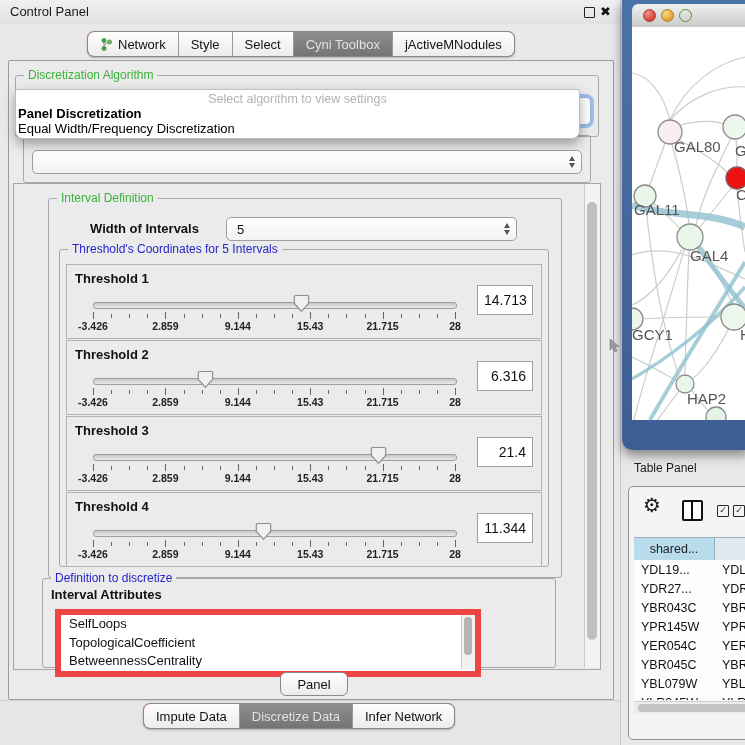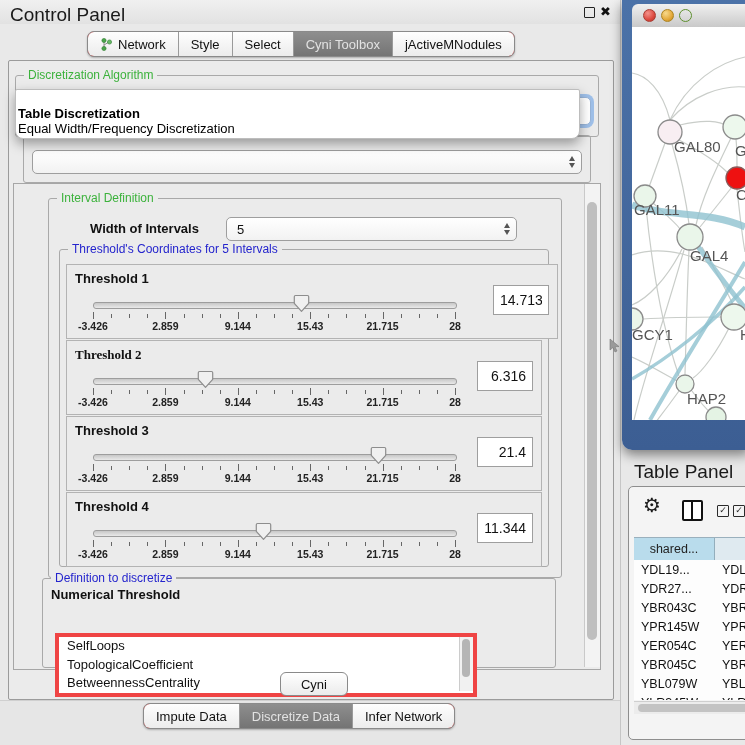--- a/index.html
+++ b/index.html
@@ -2,21 +2,21 @@
 <html><head>
 <meta charset="utf-8">
 <style>
   html,body{margin:0;padding:0;width:745px;height:745px;overflow:hidden;
     font-family:"Liberation Sans","DejaVu Sans",sans-serif;background:#e8e8e8;}
   #root{position:absolute;inset:0;width:745px;height:745px;}
 
   
   #left-window{position:absolute;left:0;top:0;width:620px;height:745px;background:#e9e9e9;border-right:1px solid #c6c6c6;}
   #titlebar{position:absolute;left:0;top:0;width:620px;height:24px;background:linear-gradient(#f0f0f0,#e2e2e2);}
-  #title-text{position:absolute;left:10px;top:4px;font-size:19px;color:#1a1a1a;}
+  #title-text{position:absolute;left:10px;top:4px;font-size:13px;color:#1a1a1a;}
   #float-icon{position:absolute;left:584px;top:7px;width:9px;height:9px;border:1.6px solid #222;border-radius:1px;}
   #close-icon{position:absolute;left:600px;top:4px;font-size:13px;font-weight:bold;color:#111;}
 
   .tabbar{position:absolute;display:flex;height:24px;border:1px solid #8a8a8a;border-radius:7px;overflow:hidden;
     background:#b91c1c;box-shadow:0 1px 2px rgba(0,0,0,0.25);}
   .tab{display:flex;align-items:center;gap:5px;padding:0 12px;font-size:13px;color:#111;
     background:linear-gradient(#fefefe,#ececec);white-space:nowrap;cursor:default;}
   .tab + .tab{border-left:1px solid #9a9a9a;}
   .tab.sel{background:linear-gradient(#8e8e8e,#747474);color:#e2e2e2;}
   #top-tabs{left:87px;top:31px;}
@@ -57,42 +57,42 @@
 
   .thr{position:absolute;left:0;width:474px;height:73px;background:#ebebeb;border:1px solid #b3b3b3;}
   .thr .track{position:absolute;left:26px;top:37px;width:362px;height:5px;border:1px solid #9d9d9d;border-radius:3px;
     background:linear-gradient(#c7c7c7,#e9e9e9);}
   .thr .thumb{position:absolute;top:29px;width:17px;height:19px;}
   .thr .tick{position:absolute;width:1px;background:#666;}
   .thr .ticklab{position:absolute;top:55px;transform:translateX(-50%);font-size:10.5px;font-weight:700;color:#222;white-space:nowrap;}
   .thr input{position:absolute;right:8px;top:20px;width:56px;height:30px;border:1px solid #9e9e9e;background:#fff;
     font-family:inherit;font-size:14px;color:#111;text-align:right;padding:0 6px;box-sizing:border-box;}
 
-  #attr-list{position:absolute;left:12px;top:30px;width:414px;height:56px;background:#fff;border:4px solid #ef4444;overflow:hidden;margin-top:24px;}
+  #attr-list{position:absolute;left:12px;top:30px;width:414px;height:56px;background:#fff;border:6px solid #ef4444;overflow:hidden;}
   .attr-item{font-size:13px;color:#111;padding:1px 0 1px 8px;line-height:16.5px;white-space:nowrap;}
   #attr-scrollbar{position:absolute;right:0;top:0;width:13px;height:54px;background:#f1f1f1;border-left:1px solid #ccc;}
   #attr-scroll-thumb{position:absolute;left:2px;top:2px;width:8px;height:38px;border-radius:4px;background:#b5b5b5;}
 
   #apply-btn{position:absolute;left:271px;top:611px;width:66px;height:22px;background:linear-gradient(#fff,#ebebeb);
     border:1px solid #8a8a8a;border-radius:6px;font-size:13px;color:#111;display:flex;align-items:center;justify-content:center;}
 
   #bottom-strip{position:absolute;left:0;top:700px;width:620px;height:45px;background:#e6e6e6;border-top:1px solid #d0d0d0;}
 
   
   #net-window{position:absolute;left:622px;top:0;width:127px;height:450px;background:linear-gradient(180deg,#4b72a8,#3c5e93);
     border-radius:0 0 0 10px;box-shadow:0 5px 12px rgba(0,0,0,0.45);}
   #net-titlebar{position:absolute;left:10px;top:4px;right:0;height:23px;background:linear-gradient(#f0f0f0,#c9c9c9);
     border-radius:6px 0 0 0;border-bottom:1px solid #9a9a9a;}
   .tl{position:absolute;top:5px;width:13px;height:13px;border-radius:50%;}
   #tl-red{left:11px;background:radial-gradient(circle at 35% 30%,#f3938c,#dd4a40 60%,#b03127);border:1px solid #a83c32;box-sizing:border-box;}
   #tl-yellow{left:29px;background:radial-gradient(circle at 35% 30%,#f7d98c,#e4a93a 60%,#b97f1e);border:1px solid #ad841f;box-sizing:border-box;}
   #tl-green{left:47px;background:radial-gradient(circle at 35% 30%,#c2e6a0,#7ab54a 60%,#4e7d23;);border:1px solid #5d8f2e;box-sizing:border-box;}
   #net-canvas{position:absolute;left:10px;top:27px;width:117px;height:393px;background:#fff;overflow:hidden;}
 
-  #table-panel-label{position:absolute;left:634px;top:461px;font-size:19px;color:#1a1a1a;}
+  #table-panel-label{position:absolute;left:634px;top:461px;font-size:12px;color:#1a1a1a;}
   #table-panel{position:absolute;left:628px;top:486px;width:150px;height:252px;background:#f4f4f4;border:1px solid #8e8e8e;border-radius:5px;overflow:hidden;}
   #tp-gear{position:absolute;left:14px;top:8px;font-size:20px;color:#1a1a1a;font-family:"DejaVu Sans",sans-serif;line-height:20px;}
   #tp-colicon{position:absolute;left:53px;top:13px;width:17px;height:17px;border:2px solid #111;border-radius:2px;background:#fff;}
   #tp-colicon::after{content:"";position:absolute;left:7px;top:0;width:2px;height:17px;background:#111;}
   .tp-check{position:absolute;top:18px;width:10px;height:10px;border:1.6px solid #2a2a2a;border-radius:1px;
     font-size:9px;line-height:9px;text-align:center;color:#2a2a2a;font-weight:bold;}
   #tp-check1{left:88px;}
   #tp-check2{left:104px;}
   #tp-header{position:absolute;left:5px;top:50px;right:0;height:22px;display:flex;border-top:1px solid #9ab0bd;border-bottom:1px solid #9ab0bd;}
   #tp-h1{width:80px;background:#b9dcec;border-right:1px solid #93aebc;font-size:12.5px;color:#222;display:flex;align-items:center;justify-content:center;}
@@ -146,21 +146,22 @@
       </div>
 
     <div id="content-panel">
 
       <div class="group" id="algo-group" style="left:6px;top:14px;width:582px;height:60px;">
         <span class="gtitle green">Discretization Algorithm</span>
       </div>
       <div id="algo-combo"></div>
 
       <div id="algo-popup">
-        <div class="popup-opt" id="popup-opt-0">Table Discretization</div>
+        <div id="popup-hint">Select algorithm to view settings</div>
+        <div class="popup-opt" id="popup-opt-0">Panel Discretization</div>
         <div class="popup-opt" id="popup-opt-1">Equal Width/Frequency Discretization</div>
       </div>
 
       <div class="group" style="left:14px;top:74px;width:566px;height:46px;">
         <span class="gtitle dark">Table Data</span>
         <div class="combo" style="left:8px;top:14px;width:550px;height:24px;">
           <span class="stepper">
               <span class="arr-up"></span>
               <span class="arr-dn"></span>
             </span>
@@ -177,21 +178,21 @@
             <span>5</span>
             <span class="stepper">
                 <span class="arr-up"></span>
                 <span class="arr-dn"></span>
               </span>
           </div>
 
           <div class="group" style="left:10px;top:50px;width:488px;height:316px;">
             <span class="gtitle blue">Threshold's Coordinates for 5 Intervals</span>
             <div id="thresholds-host" style="position:absolute;left:6px;top:14px;width:476px;height:300px;">
-                <div class="thr" style="top: 0px; padding-left: 16px;">
+                <div class="thr" style="top: 0px;">
     <span class="boldlab" style="left:8px;top:6px;">Threshold 1</span>
     <div class="track"></div>
     <span class="thumb" style="left: 226.445px;">
       <svg width="17" height="19" viewBox="0 0 17 19">
         <path d="M2.5,1.5 h12 q1.2,0 1.2,1.2 v6.6 l-7.2,8 l-7.2,-8 v-6.6 q0,-1.2 1.2,-1.2 z" fill="#f0f0f0" stroke="#8d8d8d" stroke-width="1.2" stroke-linejoin="round"></path>
       </svg>
     </span>
     <input type="text" value="14.713" style="">
   <span class="tick" style="left: 26px; top: 47px; height: 7px;"></span>
                   <span class="tick" style="left: 44.1px; top: 49px; height: 4px;"></span>
@@ -215,21 +216,21 @@
                   <span class="tick" style="left: 369.9px; top: 49px; height: 4px;"></span>
                   <span class="tick" style="left: 388px; top: 47px; height: 7px;"></span>
                   <span class="ticklab" style="left: 26px;">-3.426</span>
                   <span class="ticklab" style="left: 98.4px;">2.859</span>
                   <span class="ticklab" style="left: 170.8px;">9.144</span>
                   <span class="ticklab" style="left: 243.2px;">15.43</span>
                   <span class="ticklab" style="left: 315.6px;">21.715</span>
                   <span class="ticklab" style="left: 388px;">28</span>
                 </div>
                 <div class="thr" style="top: 76px;">
-    <span class="boldlab" style="left:8px;top:6px;font-family:Liberation Serif, serif;">Threshold 2</span>
+    <span class="boldlab" style="left:8px;top:6px;">Threshold 2</span>
     <div class="track"></div>
     <span class="thumb" style="left: 129.719px;">
       <svg width="17" height="19" viewBox="0 0 17 19">
         <path d="M2.5,1.5 h12 q1.2,0 1.2,1.2 v6.6 l-7.2,8 l-7.2,-8 v-6.6 q0,-1.2 1.2,-1.2 z" fill="#f0f0f0" stroke="#8d8d8d" stroke-width="1.2" stroke-linejoin="round"></path>
       </svg>
     </span>
     <input type="text" value="6.316" style="">
   <span class="tick" style="left: 26px; top: 47px; height: 7px;"></span>
                   <span class="tick" style="left: 44.1px; top: 49px; height: 4px;"></span>
                   <span class="tick" style="left: 62.2px; top: 49px; height: 4px;"></span>
@@ -331,37 +332,37 @@
                   <span class="ticklab" style="left: 243.2px;">15.43</span>
                   <span class="ticklab" style="left: 315.6px;">21.715</span>
                   <span class="ticklab" style="left: 388px;">28</span>
                 </div>
               </div>
           </div>
         </div>
 
         <div class="group" style="left:28px;top:394px;width:512px;height:88px;">
           <span class="gtitle blue">Definition to discretize</span>
-          <span class="boldlab" style="left:8px;top:8px;">Numerical Threshold</span>
+          <span class="boldlab" style="left:8px;top:8px;">Interval Attributes</span>
           <div id="attr-list">
             <div class="attr-item">SelfLoops</div>
               <div class="attr-item">TopologicalCoefficient</div>
               <div class="attr-item">BetweennessCentrality</div>
               <div id="attr-scrollbar">
                 <div id="attr-scroll-thumb"></div>
               </div>
           </div>
         </div>
 
         <div id="main-scrollbar">
           <div id="main-scroll-thumb"></div>
         </div>
       </div>
 
-      <div id="apply-btn">Cyni</div>
+      <div id="apply-btn">Panel</div>
     </div>
 
     <div id="bottom-strip"></div>
     <div id="bottom-tabs" class="tabbar">
         <div class="tab">
           <span>Impute Data</span>
         </div>
         <div class="tab sel">
           <span>Discretize Data</span>
         </div>

